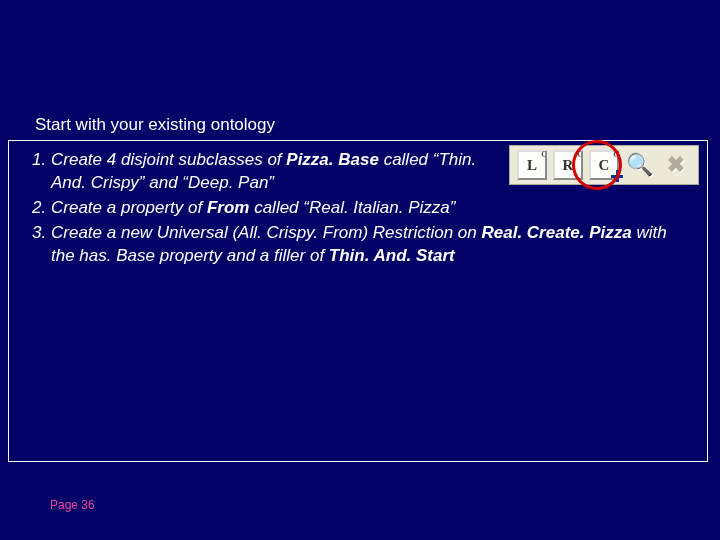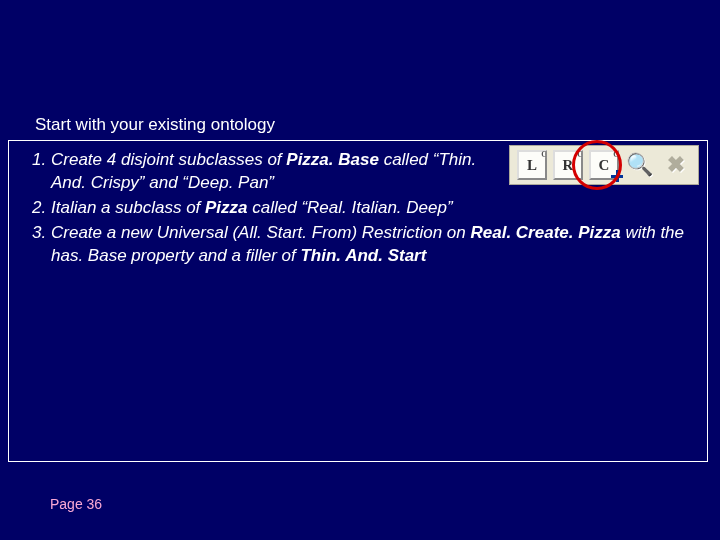--- a/index.html
+++ b/index.html
@@ -124,22 +124,22 @@
   .list li {
     margin-bottom: 2px;
     padding-right: 200px; 
   }
   .list li.full { padding-right: 0; }
   .b { font-weight: bold; font-style: italic; }
   .footer {
     position: absolute;
     left: 50px;
     bottom: 28px;
-    color: #f9a8d4;
-    font-size: 14px;
+    color: #ec4899;
+    font-size: 12px;
   }
 </style>
 </head>
 <body>
 
 <div class="slide">
   <div class="intro">Start with your existing ontology</div>
 
   <div class="content-box">
 
@@ -162,20 +162,20 @@
       </span>
       <span class="tb-btn embossed">
         <span>✖</span>
       </span>
       <span class="highlight-circle"></span>
     </div>
 
     <div class="list">
       <ol id="steps-ol">
           <li><span>Create 4 disjoint subclasses of </span><span class="b">Pizza. Base</span><span> called “Thin. And. Crispy” and “Deep. Pan”</span></li>
-          <li class="full"><span>Italian a subclass of </span><span class="b">Pizza</span><span> called “Real. Italian. Deep”</span></li>
-          <li class="full"><span>Create a new Universal (All. Start. From) Restriction on </span><span class="b">Real. Create. Pizza</span><span> with the has. Base property and a filler of </span><span class="b">Thin. And. Start</span></li>
+          <li class="full"><span>Create a property of </span><span class="b">From</span><span> called “Real. Italian. Pizza”</span></li>
+          <li class="full"><span>Create a new Universal (All. Crispy. From) Restriction on </span><span class="b">Real. Create. Pizza</span><span> with the has. Base property and a filler of </span><span class="b">Thin. And. Start</span></li>
         </ol>
     </div>
   </div>
 
   <div class="footer">Page 36</div>
 </div>
 
 </body></html>

